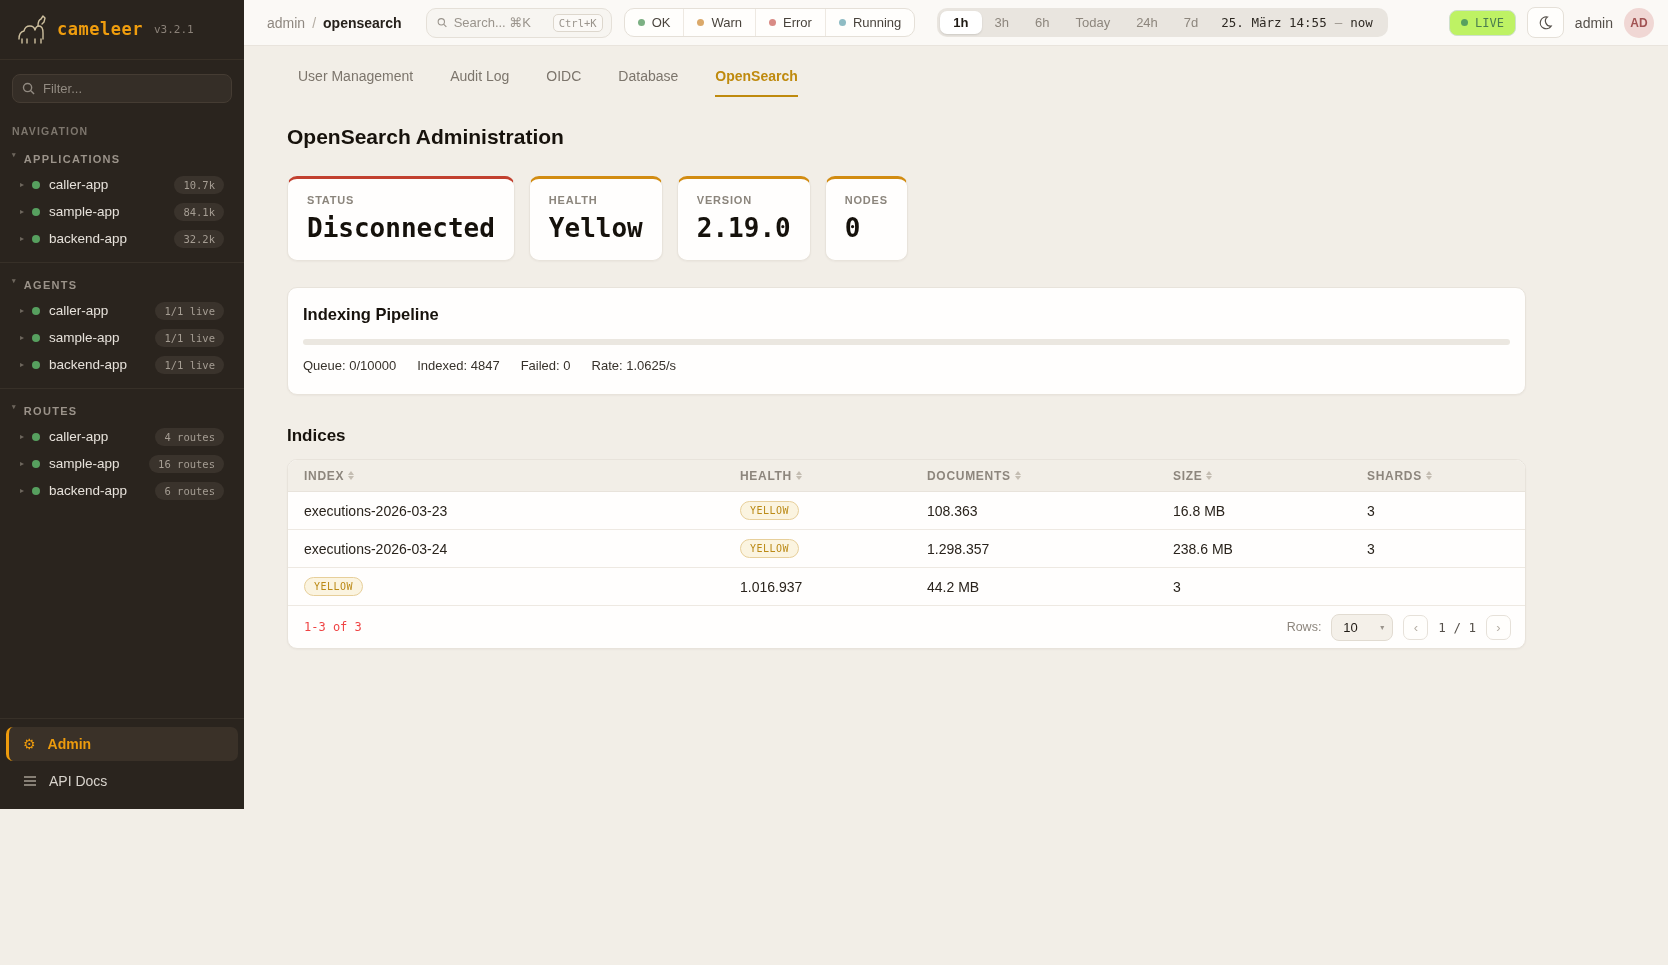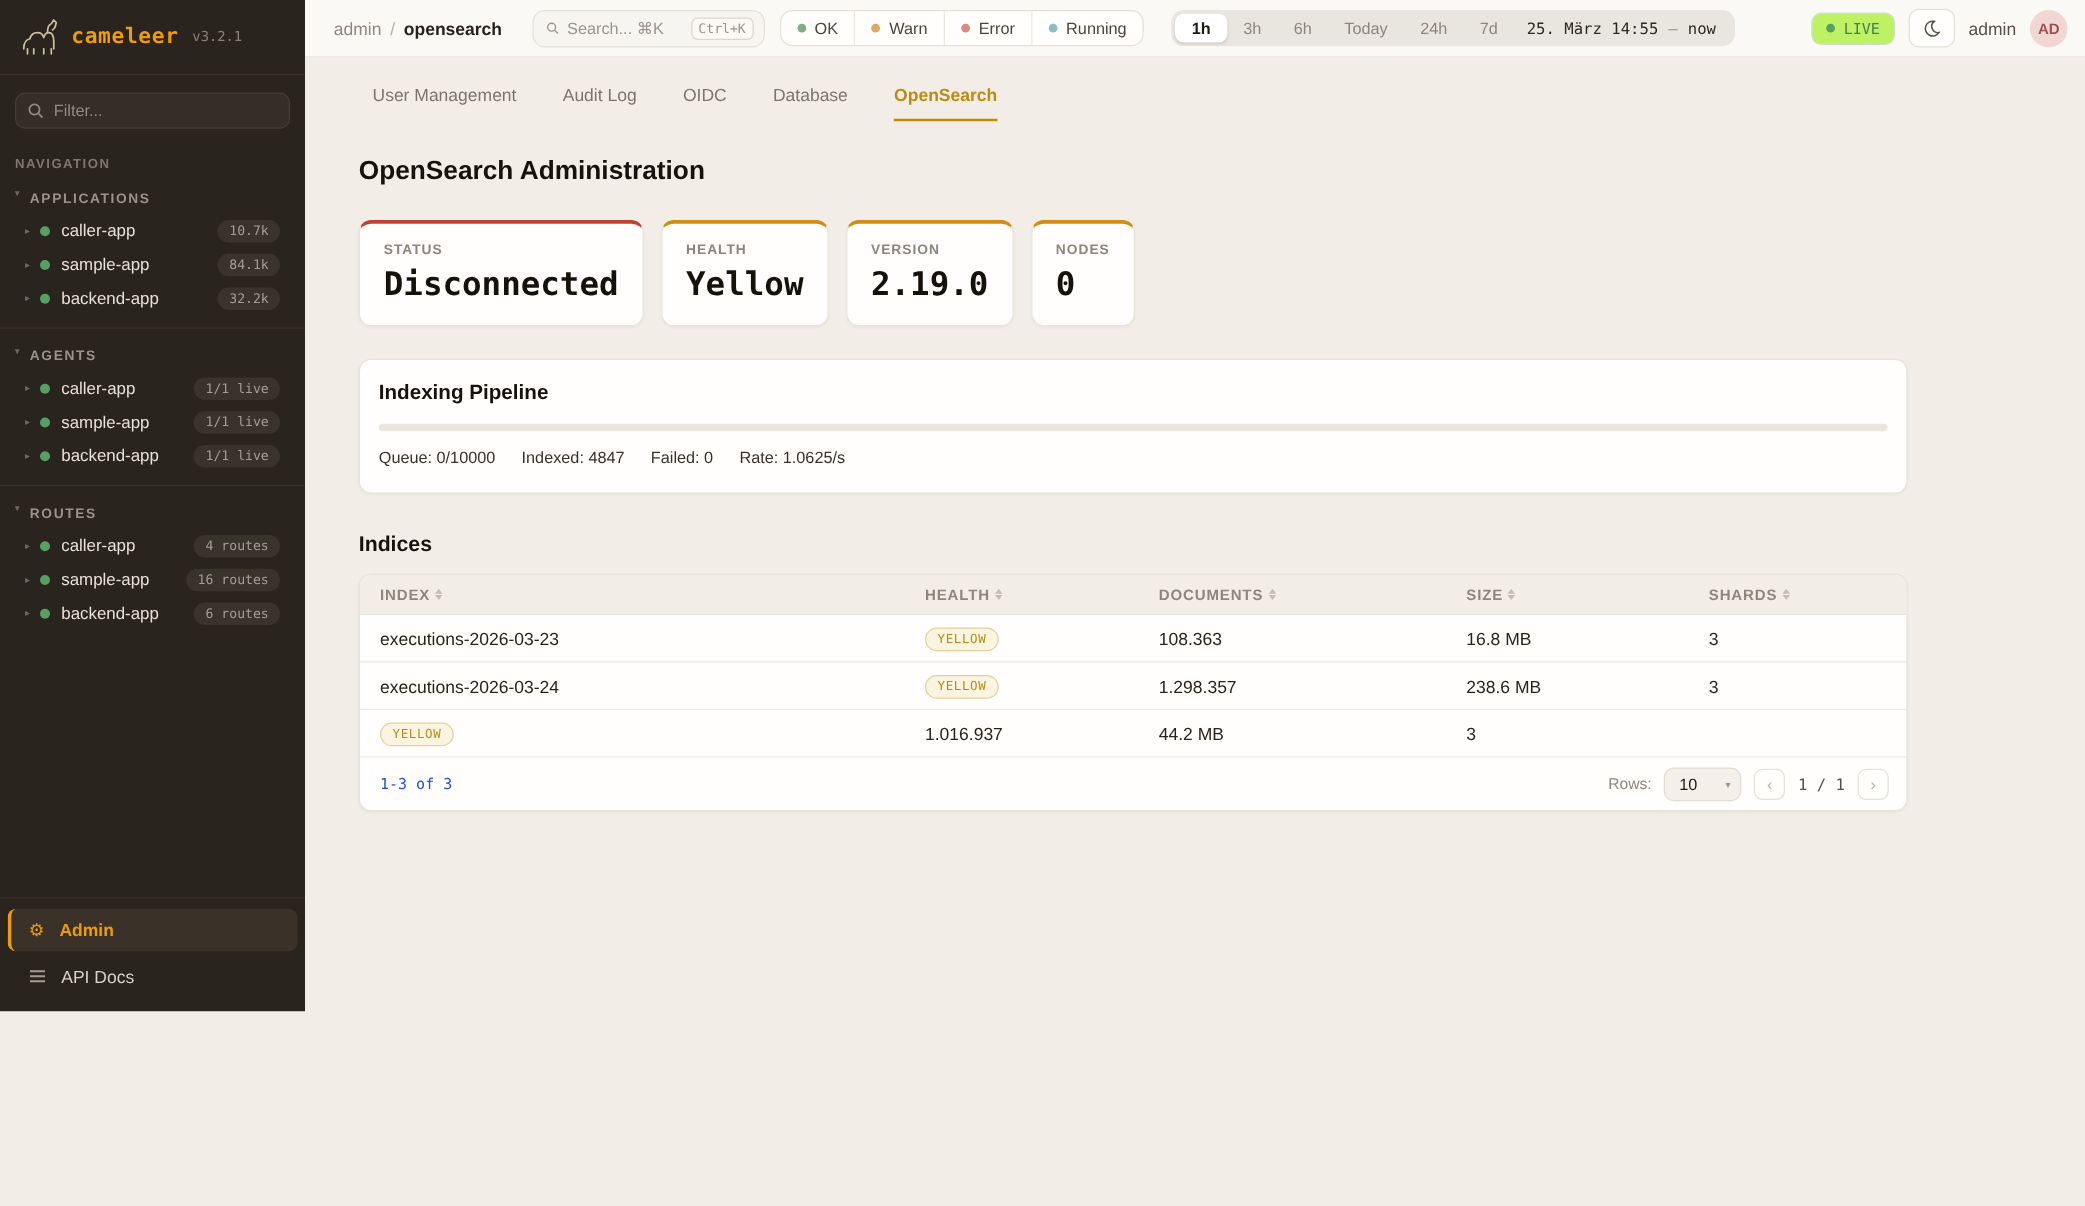--- a/index.html
+++ b/index.html
@@ -80,21 +80,21 @@
   .pipeline-stats { display:flex; gap:21px; margin-top:13px; font-size:13px; color:#37322b; }
 
   .indices-title { font-size:17px; font-weight:bold; color:#17120c; margin-top:31px; }
   .table-card { margin-top:13px; overflow:hidden; }
   .t-row { display:grid; grid-template-columns:436px 187px 246px 194px 1fr; align-items:center; padding-left:16px; }
   .t-head { background:#f2eee7; height:32px; border-bottom:1px solid #e8e3db; }
   .th { display:flex; align-items:center; gap:4px; font-size:12px; font-weight:bold; letter-spacing:0.7px; color:#8d867d; cursor:pointer; }
   .t-body-row { height:38px; border-bottom:1px solid #eee9e2; font-size:14px; color:#29231c; }
   .badge-yellow { display:inline-block; font-family:"DejaVu Sans Mono", monospace; font-size:10px; color:#bb8a16; background:#fbf4e0; border:1px solid #e7cf9a; border-radius:10px; padding:3px 9px; letter-spacing:0.5px; }
   .t-foot { display:flex; align-items:center; height:42px; padding:0 14px 0 16px; }
-  .range-txt { font-family:"DejaVu Sans Mono", monospace; font-size:12px; color:#1d4ed8; }
+  .range-txt { font-family:"DejaVu Sans Mono", monospace; font-size:12px; color:#ef4444; }
   .foot-right { margin-left:auto; display:flex; align-items:center; gap:10px; }
   .rows-label { font-size:12.5px; color:#8d867d; }
   .rows-select { display:flex; align-items:center; justify-content:space-between; width:62px; height:27px; background:#f4f0e9; border:1px solid #e1dbd1; border-radius:8px; padding:0 8px 0 11px; cursor:pointer; }
   .rows-select .val { font-size:13px; color:#1f1a14; }
   .rows-select .caret { font-size:8px; color:#9a948c; }
   .pg-btn { width:25px; height:25px; display:flex; align-items:center; justify-content:center; border:1px solid #e6e1d9; background:#fffefc; border-radius:7px; color:#b5aea4; font-size:13px; cursor:pointer; }
   .pg-txt { font-family:"DejaVu Sans Mono", monospace; font-size:12.5px; color:#55504a; }
   .sorticon { display:inline-flex; flex-direction:column; gap:1px; }
   .sorticon i { display:block; width:0; height:0; border-left:3px solid transparent; border-right:3px solid transparent; }
   .sorticon .up { border-bottom:4px solid #c4bdb2; }

